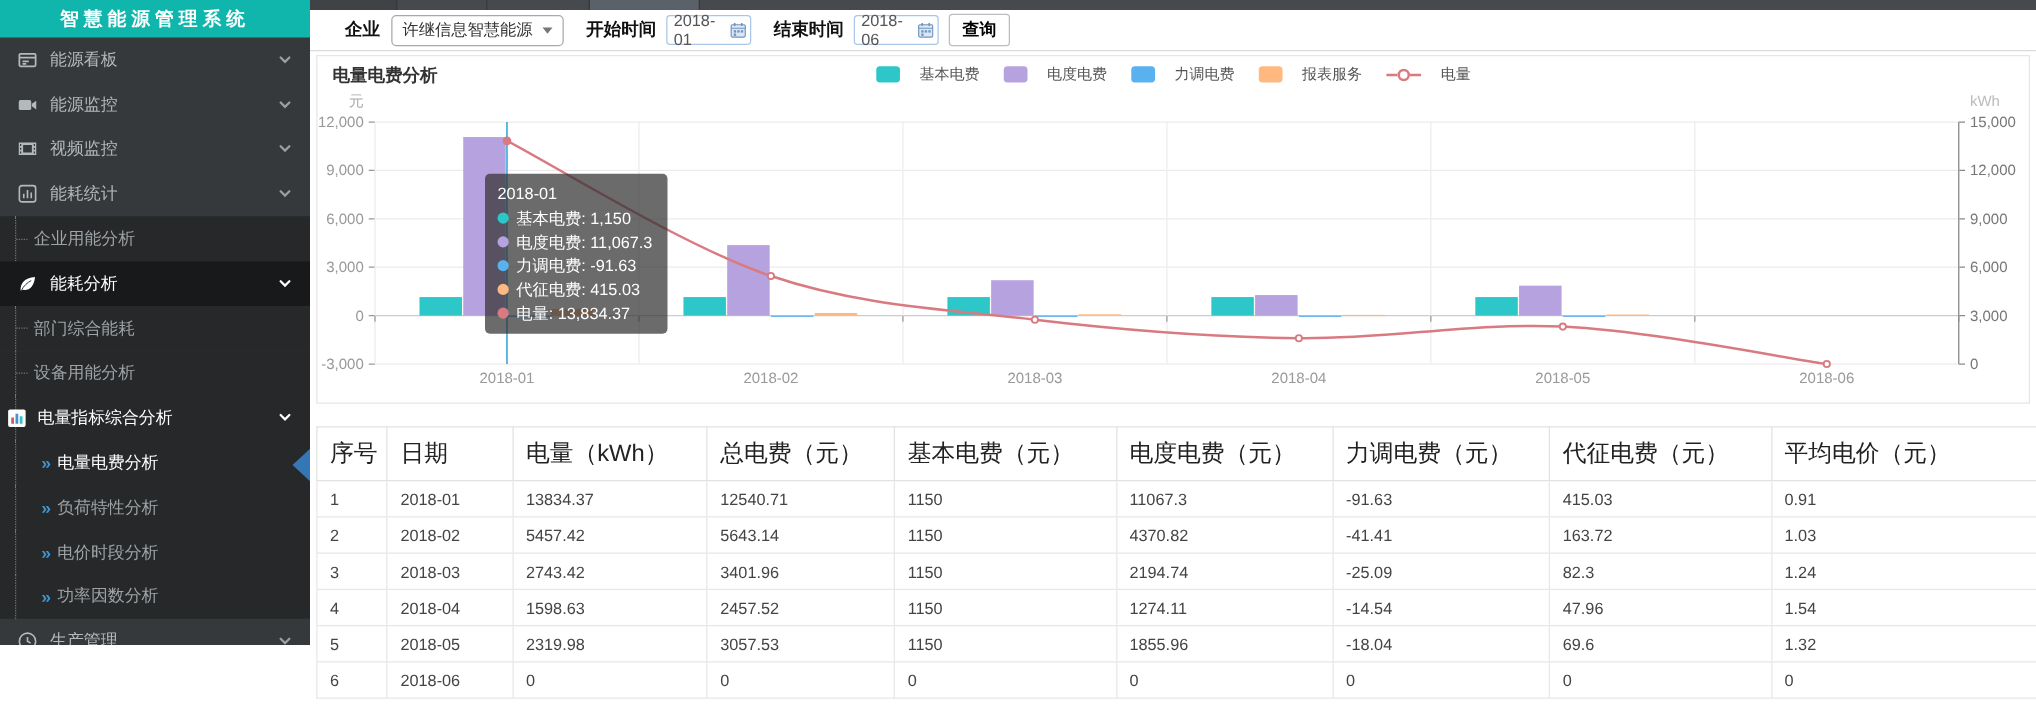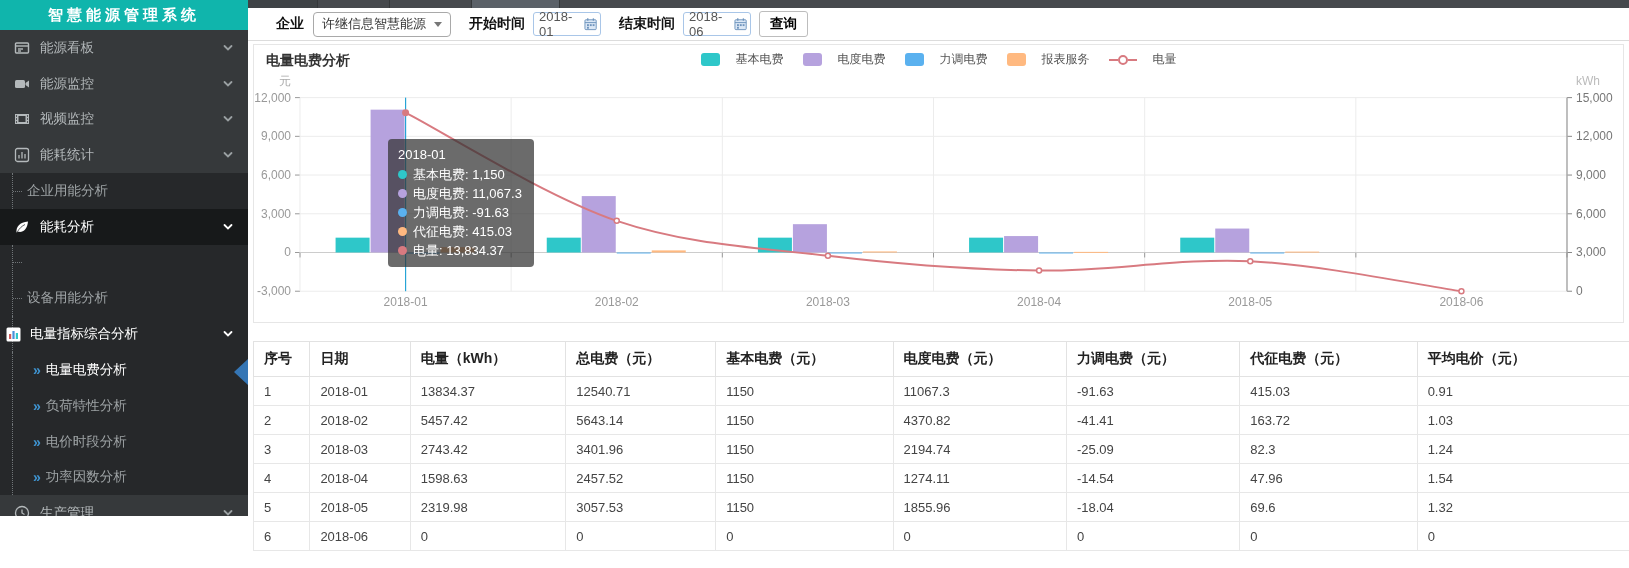--- a/index.html
+++ b/index.html
@@ -54,21 +54,21 @@
   .legend-swatch { width:19px; height:13px; border-radius:3px; }
   #chart { position:absolute; left:0; top:0; width:100%; height:100%; }
   .tooltip { position:absolute; left:134px; top:94px; background:rgba(50,50,50,0.72); border-radius:4px;
     padding:6px 12px 7px 10px; color:#fff; font-size:13px; line-height:19px; z-index:3; white-space:nowrap; }
   .tooltip .tt-title { margin-bottom:1px; }
   .tooltip .tt-row { display:flex; align-items:center; gap:6px; }
   .tooltip .tt-dot { width:9px; height:9px; border-radius:50%; flex:0 0 9px; }
 
   
   .data-table { width:calc(100% - 5px); margin:18px 0 0 5px; border-collapse:collapse; table-layout:fixed; }
-  .data-table th { border:1px solid #e2e2e2; font-size:14px; font-weight:bold; color:#222;
+  .data-table th { border:1px solid #e2e2e2; font-size:19px; font-weight:normal; color:#222;
     text-align:left; padding:8px 4px 8px 10px; background:#fff; }
   .data-table td { border:1px solid #e7e7e7; font-size:13px; color:#444; padding:6px 0 6px 10px; height:29px; }
   .data-table th:last-child, .data-table td:last-child { border-right:none; }
 </style>
 </head>
 <body>
 
 <div class="app">
 
   <aside class="sidebar">
@@ -139,20 +139,21 @@
             </svg>
           </span>
           <span class="mi-label">能耗分析</span>
           <span class="mi-chevron"><svg width="12" height="12" viewBox="0 0 12 12" fill="none" stroke="currentColor" stroke-width="1.8" stroke-linecap="round">
               <path d="M2.5 4 6 7.5 9.5 4"></path>
             </svg></span>
         </div>
         <div class="menu-item lv2 sub">
           <span class="tree"></span>
           <span class="stub"></span>
+          <span class="mi-label">部门综合能耗</span>
         </div>
         <div class="menu-item lv2 sub">
           <span class="tree"></span>
           <span class="stub"></span>
           <span class="mi-label">设备用能分析</span>
         </div>
         <div class="menu-item lv2 sub withicon">
           <span class="tree"></span>
           <span class="mi-icon">
             <svg width="15" height="15" viewBox="0 0 15 15">

